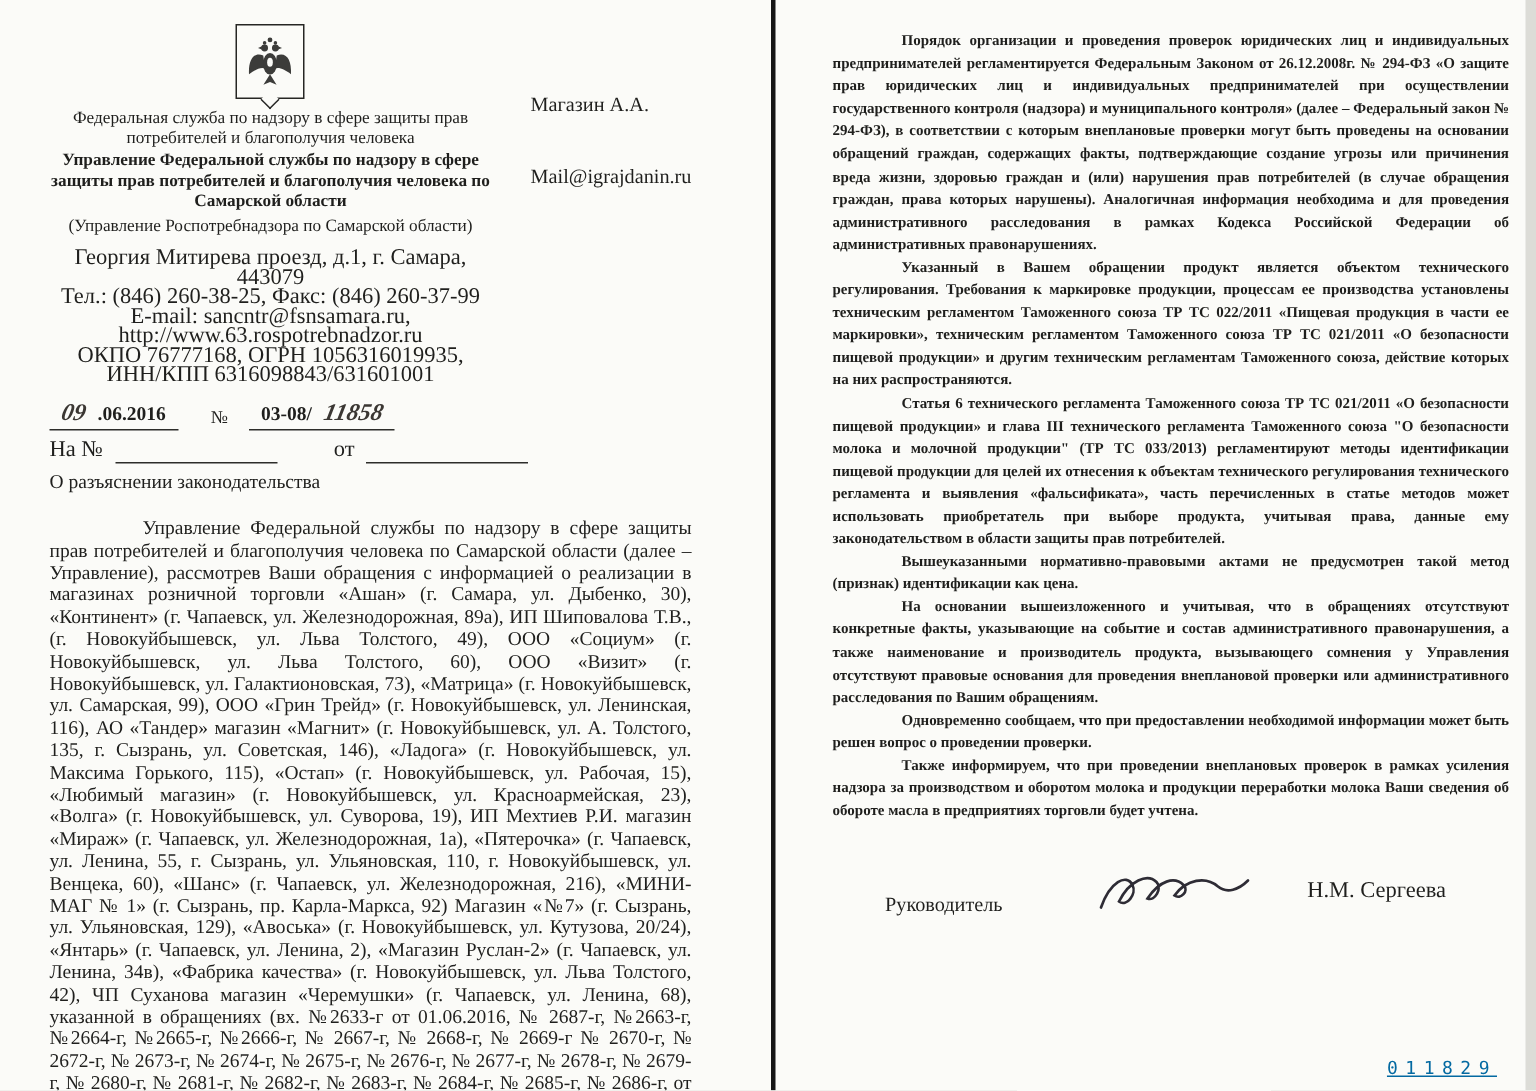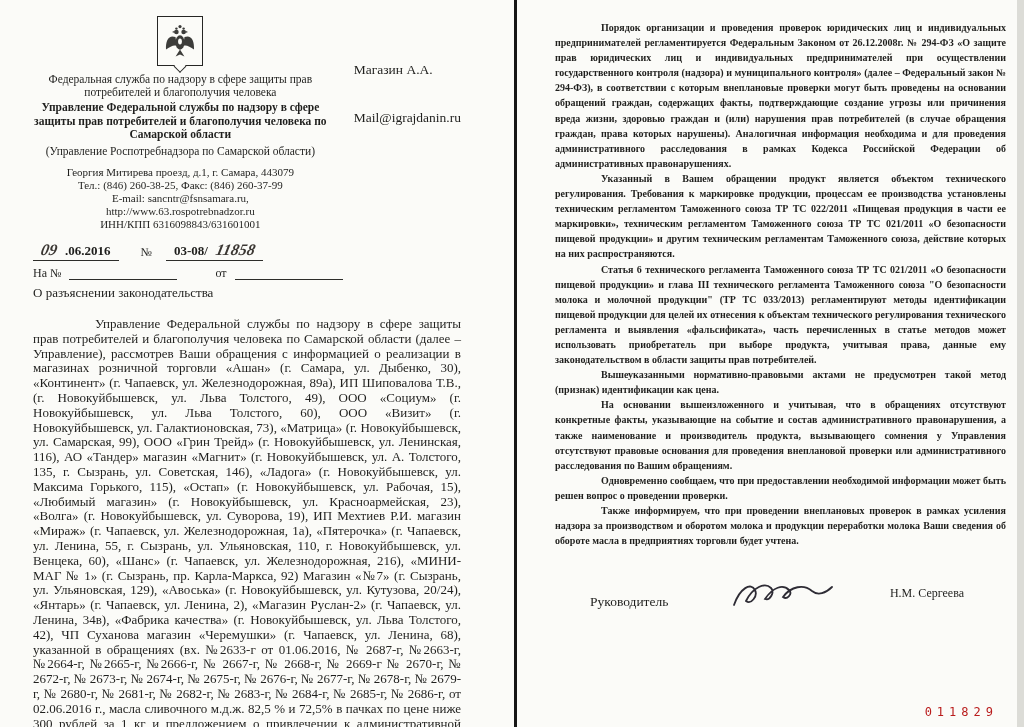--- a/index.html
+++ b/index.html
@@ -17,45 +17,45 @@
   .header-row{display:flex;}
   .letterhead{width:300px;text-align:center;}
   .emblem{width:44px;height:48px;border:1.5px solid #262624;margin:4px auto 7px;position:relative;
           display:flex;align-items:center;justify-content:center;background:#fbfbf8;}
   .emblem::after{content:"";position:absolute;left:50%;bottom:-5.5px;width:8px;height:8px;background:#fbfbf8;
           border-right:1.5px solid #262624;border-bottom:1.5px solid #262624;transform:translateX(-50%) rotate(45deg);}
   .lh-agency{font-size:11.5px;line-height:13px;font-weight:bold;}
   .lh-agency.reg{font-weight:normal;}
   .lh-dept{font-size:11.5px;line-height:13.5px;font-weight:bold;margin-top:2px;}
   .lh-paren{font-size:11.5px;line-height:13.5px;font-weight:normal;margin-top:3px;}
-  .lh-contacts{margin-top:8px;font-size:11px;line-height:13px;}
+  .lh-contacts{margin-top:8px;font-size:15px;line-height:13px;}
   .addressee{flex:1;padding:50px 0 0 26px;font-size:13.5px;}
   .addressee .name{margin-bottom:32px;}
 
   .ref-row{margin-top:10px;display:flex;align-items:flex-end;font-size:13px;font-weight:bold;}
   .uline{border-bottom:1.2px solid #2d2d2a;padding:0 8px 1px;display:inline-flex;align-items:baseline;gap:8px;}
   .hand{font-style:italic;font-weight:bold;font-size:16px;color:#3b3733;display:inline-block;transform:skewX(-12deg);}
   .no-sign{font-weight:normal;margin:0 14px 1px 22px;font-size:12px;}
-  .na-row{margin-top:5px;display:flex;align-items:center;font-size:12px;}
+  .na-row{margin-top:5px;display:flex;align-items:flex-end;font-size:15px;}
   .blank{display:inline-block;border-bottom:1.2px solid #2d2d2a;height:12px;}
   .na-label{margin-right:8px;}
   .ot-label{margin:0 8px 0 38px;}
 
   .subject{margin-top:4px;font-size:13px;}
   .body-left{margin:16px 0 0 0;font-size:13px;line-height:14.8px;text-align:justify;text-indent:62px;}
 
   
   .page-right{position:absolute;left:517px;top:0;right:0;height:727px;padding:20px 18px 0 38px;box-sizing:border-box;}
   .page-right p{margin:0;font-size:10px;line-height:15.1px;text-align:justify;text-indent:46px;font-weight:bold;}
   .sig-row{display:flex;align-items:center;margin-top:38px;}
   .sig-title{font-size:13.5px;margin-left:35px;}
   .sig-scrawl{margin-left:58px;margin-top:-8px;}
-  .sig-name{margin-left:auto;margin-right:42px;font-size:12px;align-self:flex-start;}
+  .sig-name{margin-left:auto;margin-right:42px;font-size:15px;align-self:flex-start;}
   .stamp{position:absolute;right:26px;bottom:8px;font-family:"DejaVu Sans Mono",monospace;
-         font-size:12px;letter-spacing:5px;color:#b91c1c;}
+         font-size:12px;letter-spacing:5px;color:#0369a1;text-decoration:underline;}
 </style>
 </head>
 <body>
 
 <div class="scan">
 
   <div class="page-left">
     <div class="header-row">
       <div class="letterhead">
         <div class="emblem">
@@ -77,20 +77,21 @@
           </svg>
         </div>
         <div class="lh-agency reg">Федеральная служба по надзору в сфере защиты прав потребителей и благополучия человека</div>
         <div class="lh-dept">Управление Федеральной службы по надзору в сфере защиты прав потребителей и благополучия человека по Самарской области</div>
         <div class="lh-paren">(Управление Роспотребнадзора по Самарской области)</div>
         <div class="lh-contacts">
           <div>Георгия Митирева проезд, д.1, г. Самара, 443079</div>
           <div>Тел.: (846) 260-38-25, Факс: (846) 260-37-99</div>
           <div>E-mail: sancntr@fsnsamara.ru,</div>
           <div>http://www.63.rospotrebnadzor.ru</div>
+          <div>ОКПО 76777168, ОГРН 1056316019935,</div>
           <div>ИНН/КПП 6316098843/631601001</div>
         </div>
       </div>
       <div class="addressee">
         <div class="name">Магазин А.А.</div>
         <div>Mail@igrajdanin.ru</div>
       </div>
     </div>
 
     <div class="ref-row">

